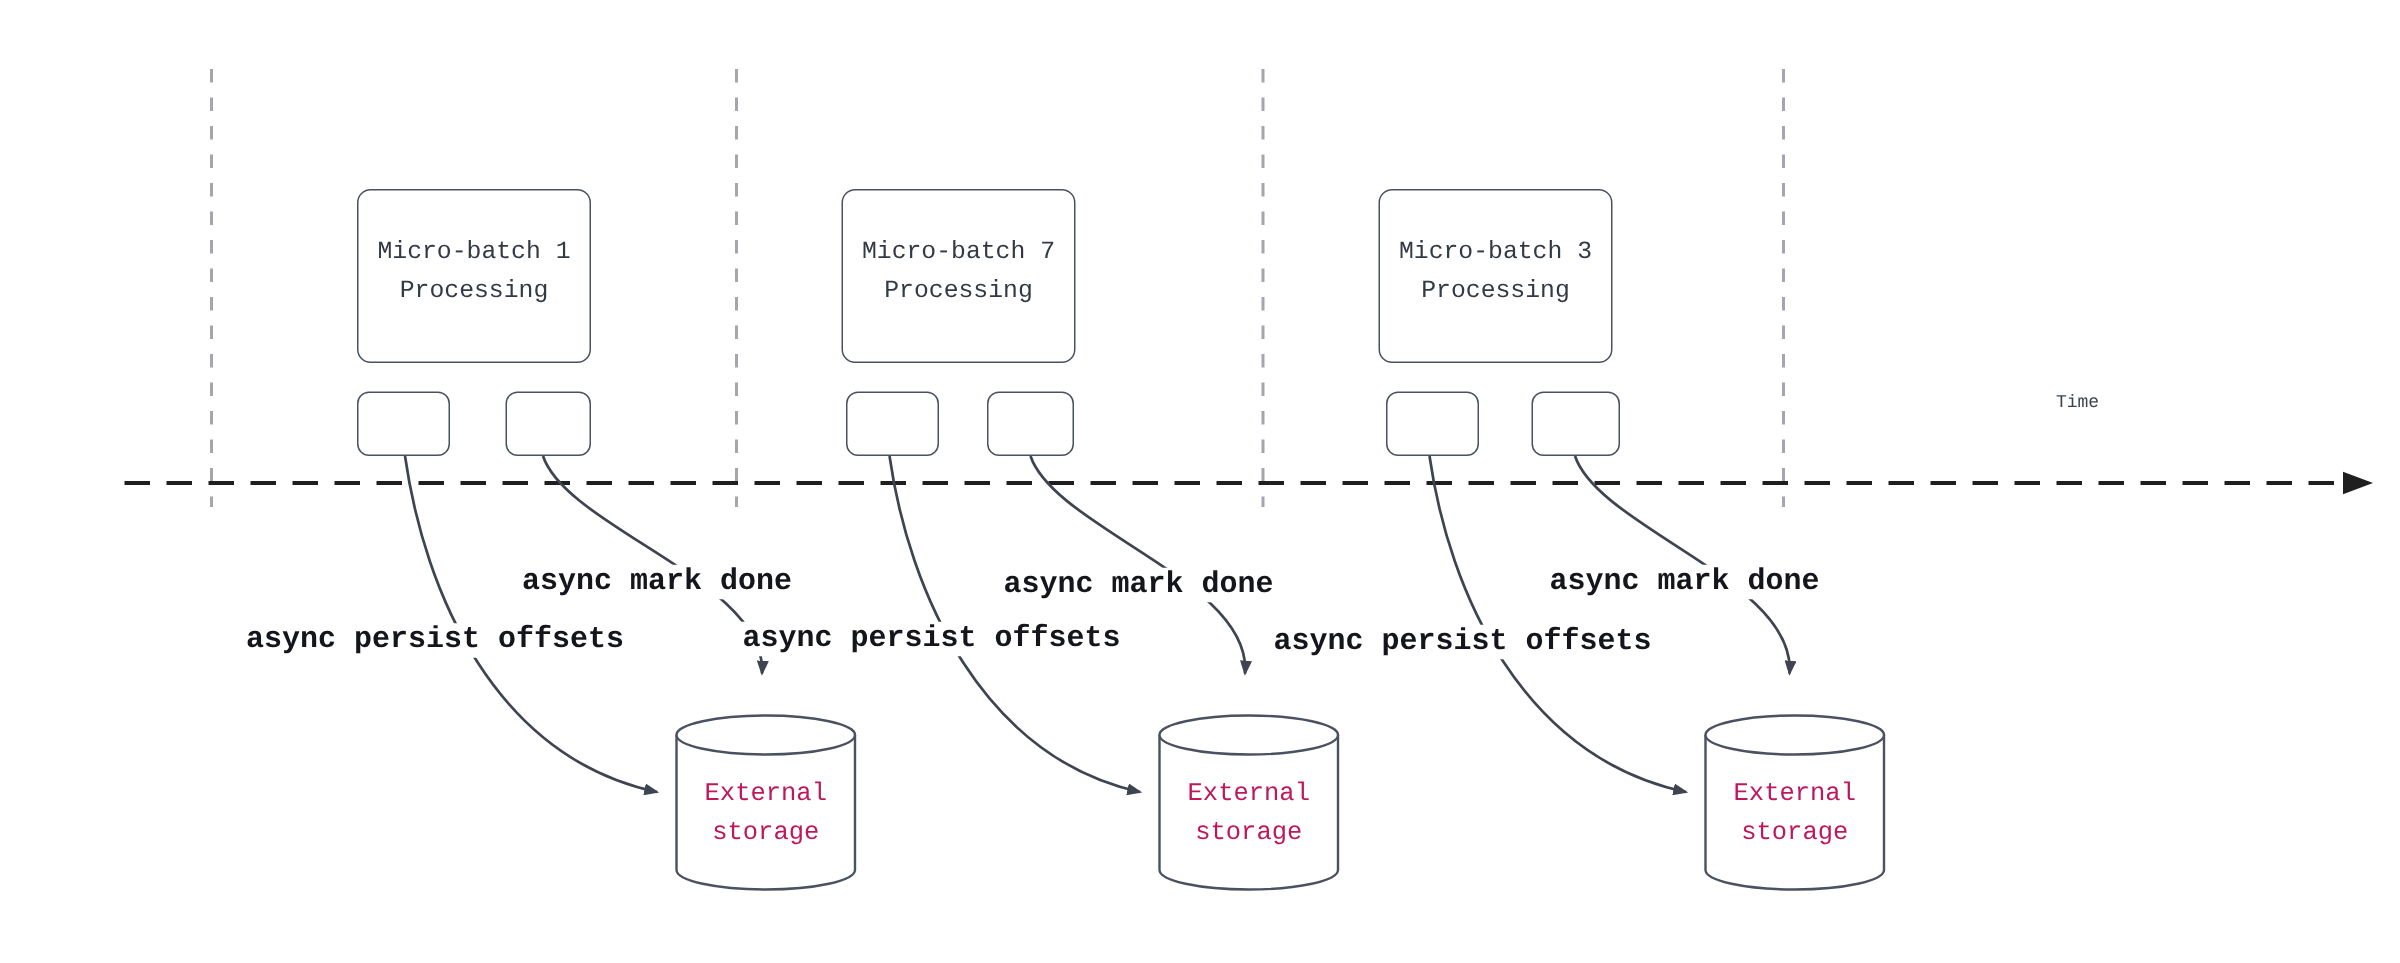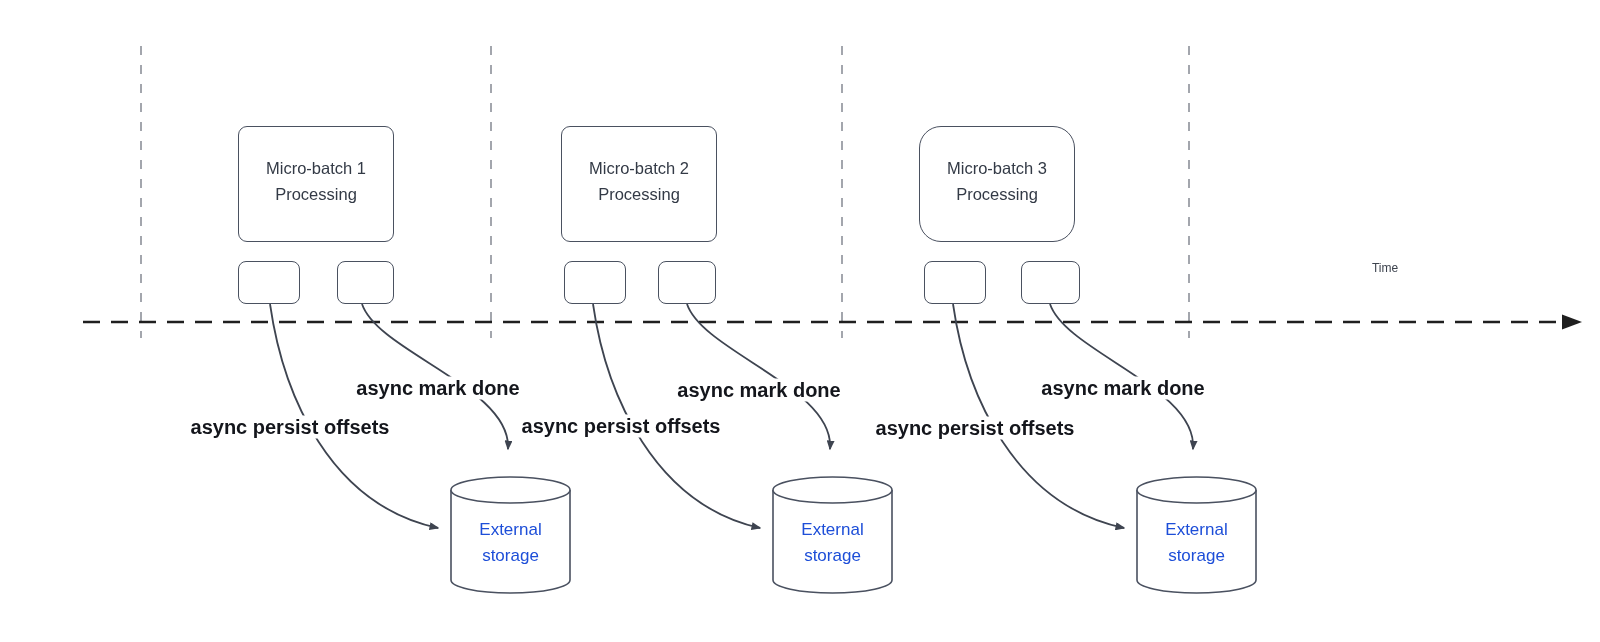--- a/index.html
+++ b/index.html
@@ -1,18 +1,18 @@
 <!DOCTYPE html>
 <html><head>
 <meta charset="utf-8">
 <style>
   html,body{margin:0;padding:0;background:#ffffff;}
   .canvas{
     position:relative;width:1600px;height:642px;background:#ffffff;overflow:hidden;
-    font-family:Liberation Sans, sans-serif;
+    font-family:Liberation Mono, monospace;
   }
   .canvas svg.layer{position:absolute;left:0;top:0;}
   .node{
     position:absolute;box-sizing:border-box;background:#ffffff;
     border:1.6px solid #4a5160;border-radius:9px;
   }
   .proc-box{
     width:156px;height:116px;top:126px;
     display:flex;flex-direction:column;align-items:center;justify-content:center;
     color:#333a46;font-size:16.5px;line-height:26px;text-align:center;
@@ -20,21 +20,21 @@
   }
   .proc-box .bx-line{display:block;transform:translateY(-3px);}
   .task-box{height:43px;top:261px;border-radius:8px;}
   .flow-label{
     position:absolute;transform:translate(-50%,-50%);
     font-size:20px;font-weight:700;color:#14161c;background:#ffffff;
     padding:0 3px;white-space:nowrap;
   }
   .storage-text{
     position:absolute;width:119px;text-align:center;
-    color:#1d4ed8;font-size:17px;line-height:25.5px;
+    color:#be185d;font-size:17px;line-height:25.5px;
   }
   .time-label{
     position:absolute;transform:translate(-50%,-50%);
     color:#3d434e;font-size:12px;white-space:nowrap;
   }
 </style>
 </head>
 <body>
 
 <div class="canvas">
@@ -84,33 +84,33 @@
   <div class="node task-box" style="left:238px;width:62px;"></div>
   <div class="node task-box" style="left:337px;width:57px;"></div>
   <div class="flow-label" style="left:290px;top:427px;">async persist offsets</div>
   <div class="flow-label" style="left:438px;top:388px;">async mark done</div>
   <div class="storage-text" style="left:451px;top:517px;">
     <span style="display:block;">External</span>
     <span style="display:block;">storage</span>
   </div>
 
   <div class="node proc-box" style="left:561px;">
-    <span class="bx-line">Micro-batch 2</span>
+    <span class="bx-line">Micro-batch 7</span>
     <span class="bx-line">Processing</span>
   </div>
   <div class="node task-box" style="left:564px;width:62px;"></div>
   <div class="node task-box" style="left:658px;width:58px;"></div>
   <div class="flow-label" style="left:621px;top:426px;">async persist offsets</div>
   <div class="flow-label" style="left:759px;top:390px;">async mark done</div>
   <div class="storage-text" style="left:773px;top:517px;">
     <span style="display:block;">External</span>
     <span style="display:block;">storage</span>
   </div>
 
-  <div class="node proc-box" style="left:919px;border-radius:22px;">
+  <div class="node proc-box" style="left:919px;">
     <span class="bx-line">Micro-batch 3</span>
     <span class="bx-line">Processing</span>
   </div>
   <div class="node task-box" style="left:924px;width:62px;"></div>
   <div class="node task-box" style="left:1021px;width:59px;"></div>
   <div class="flow-label" style="left:975px;top:428px;">async persist offsets</div>
   <div class="flow-label" style="left:1123px;top:388px;">async mark done</div>
   <div class="storage-text" style="left:1137px;top:517px;">
     <span style="display:block;">External</span>
     <span style="display:block;">storage</span>

